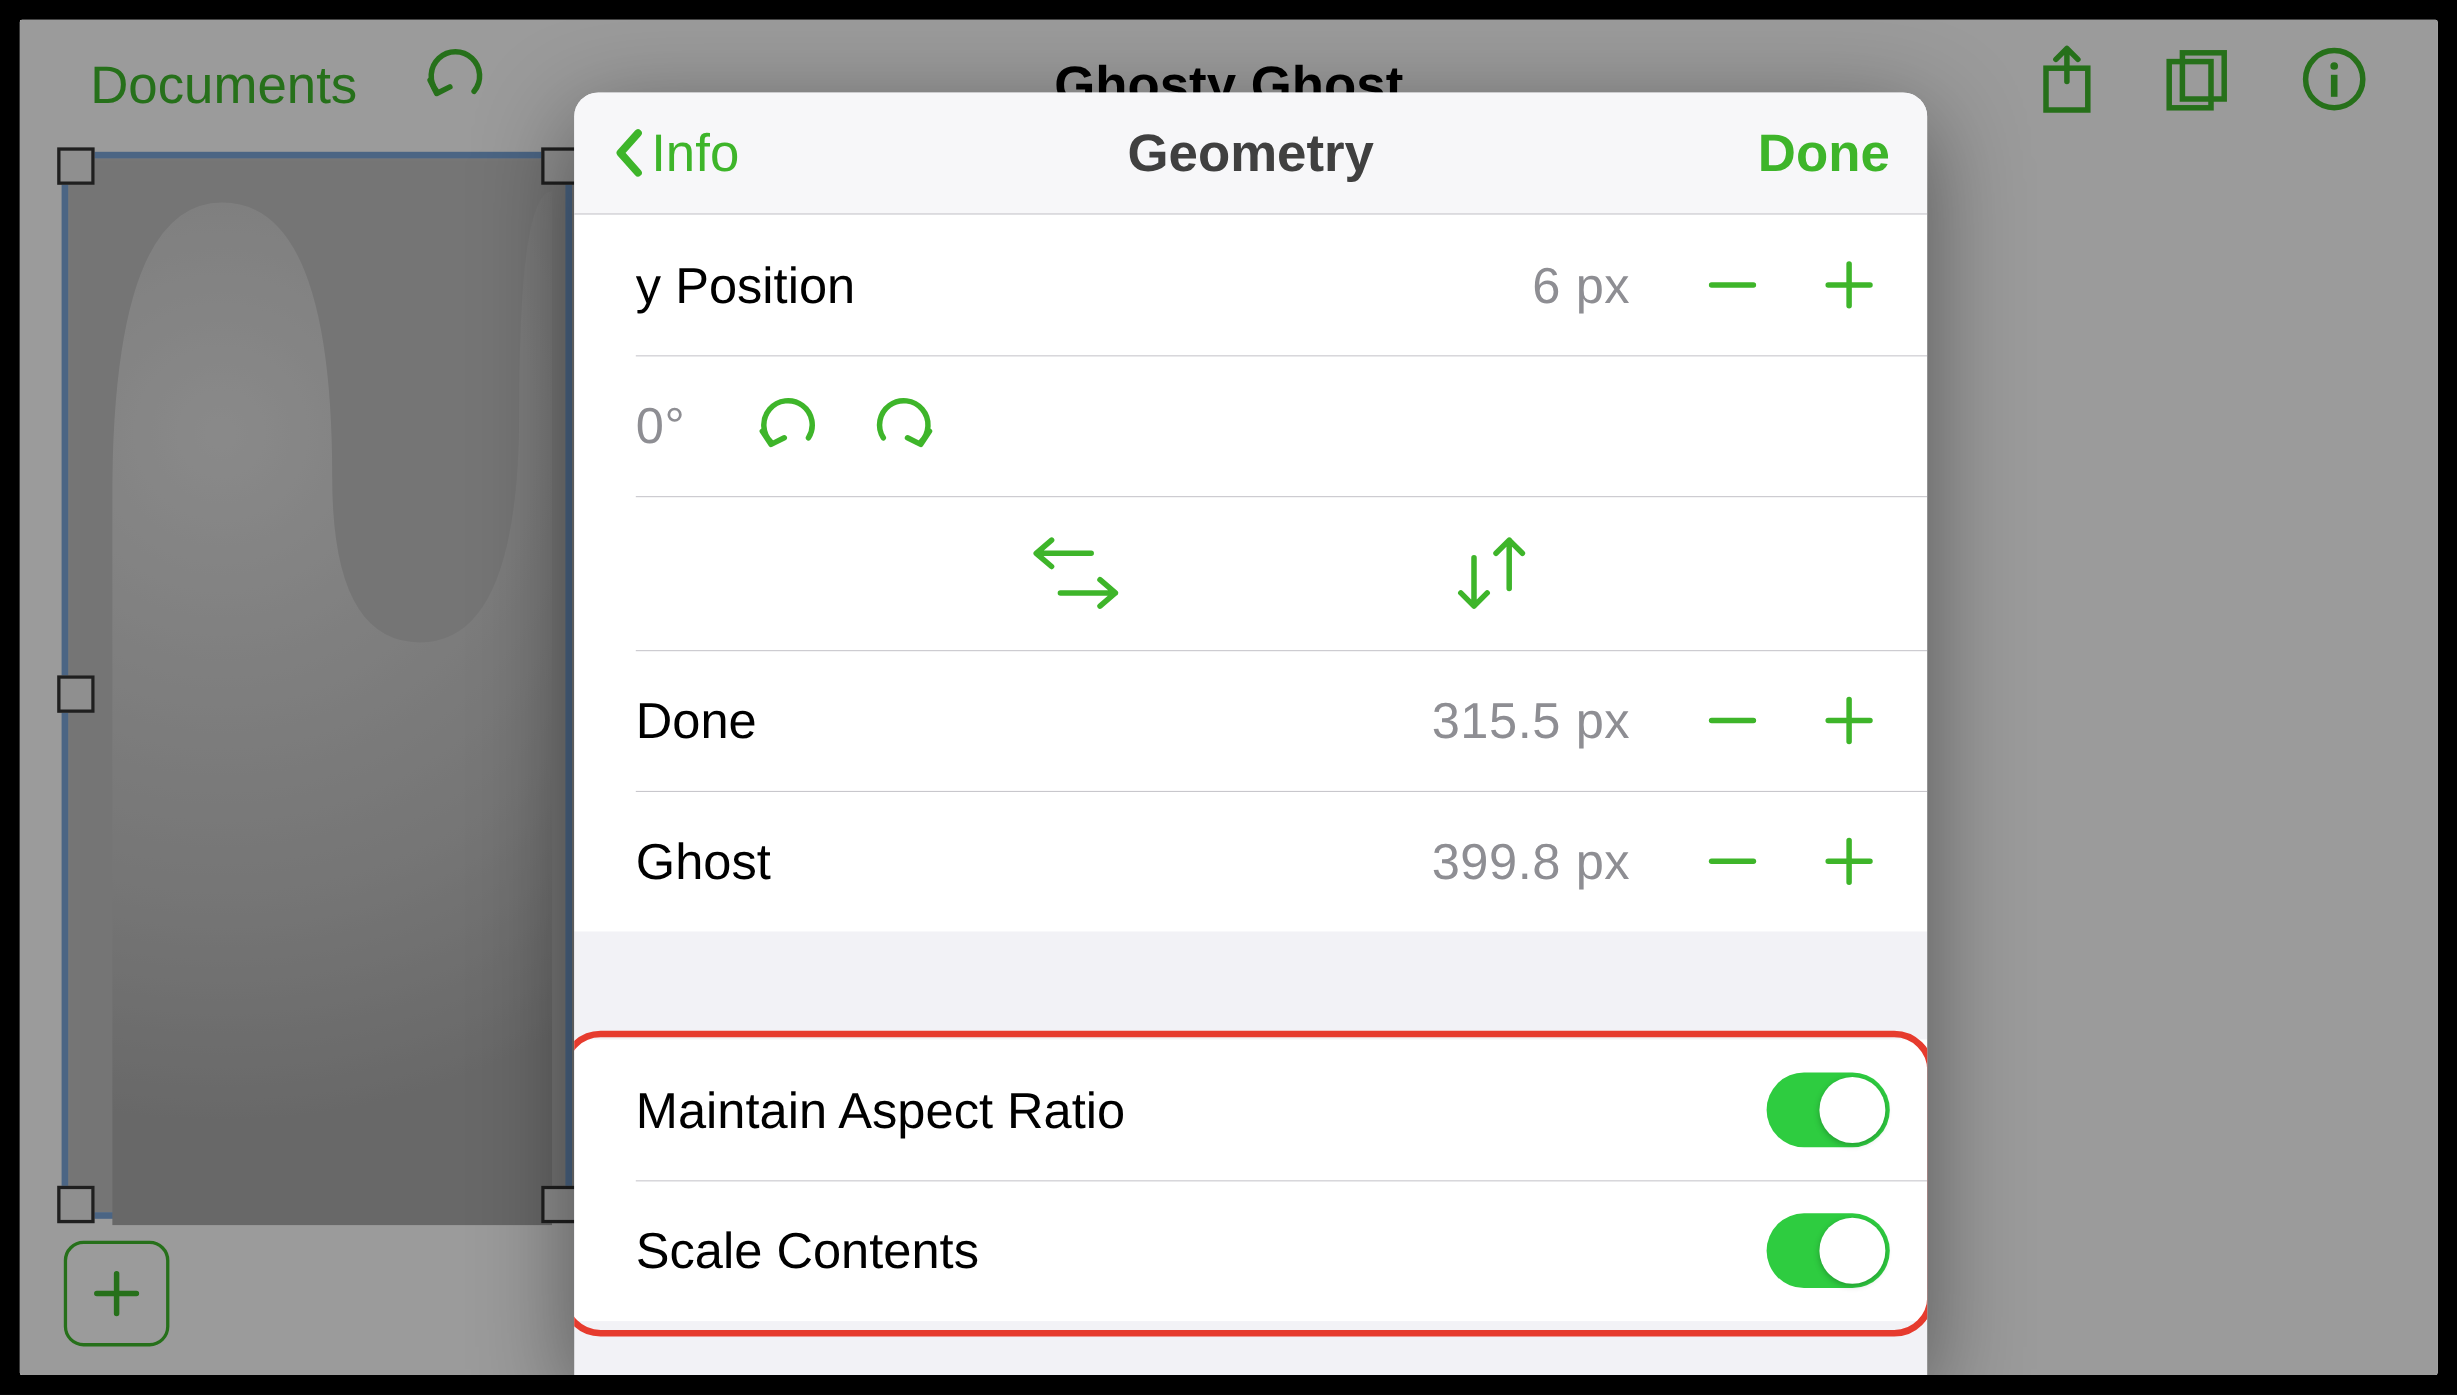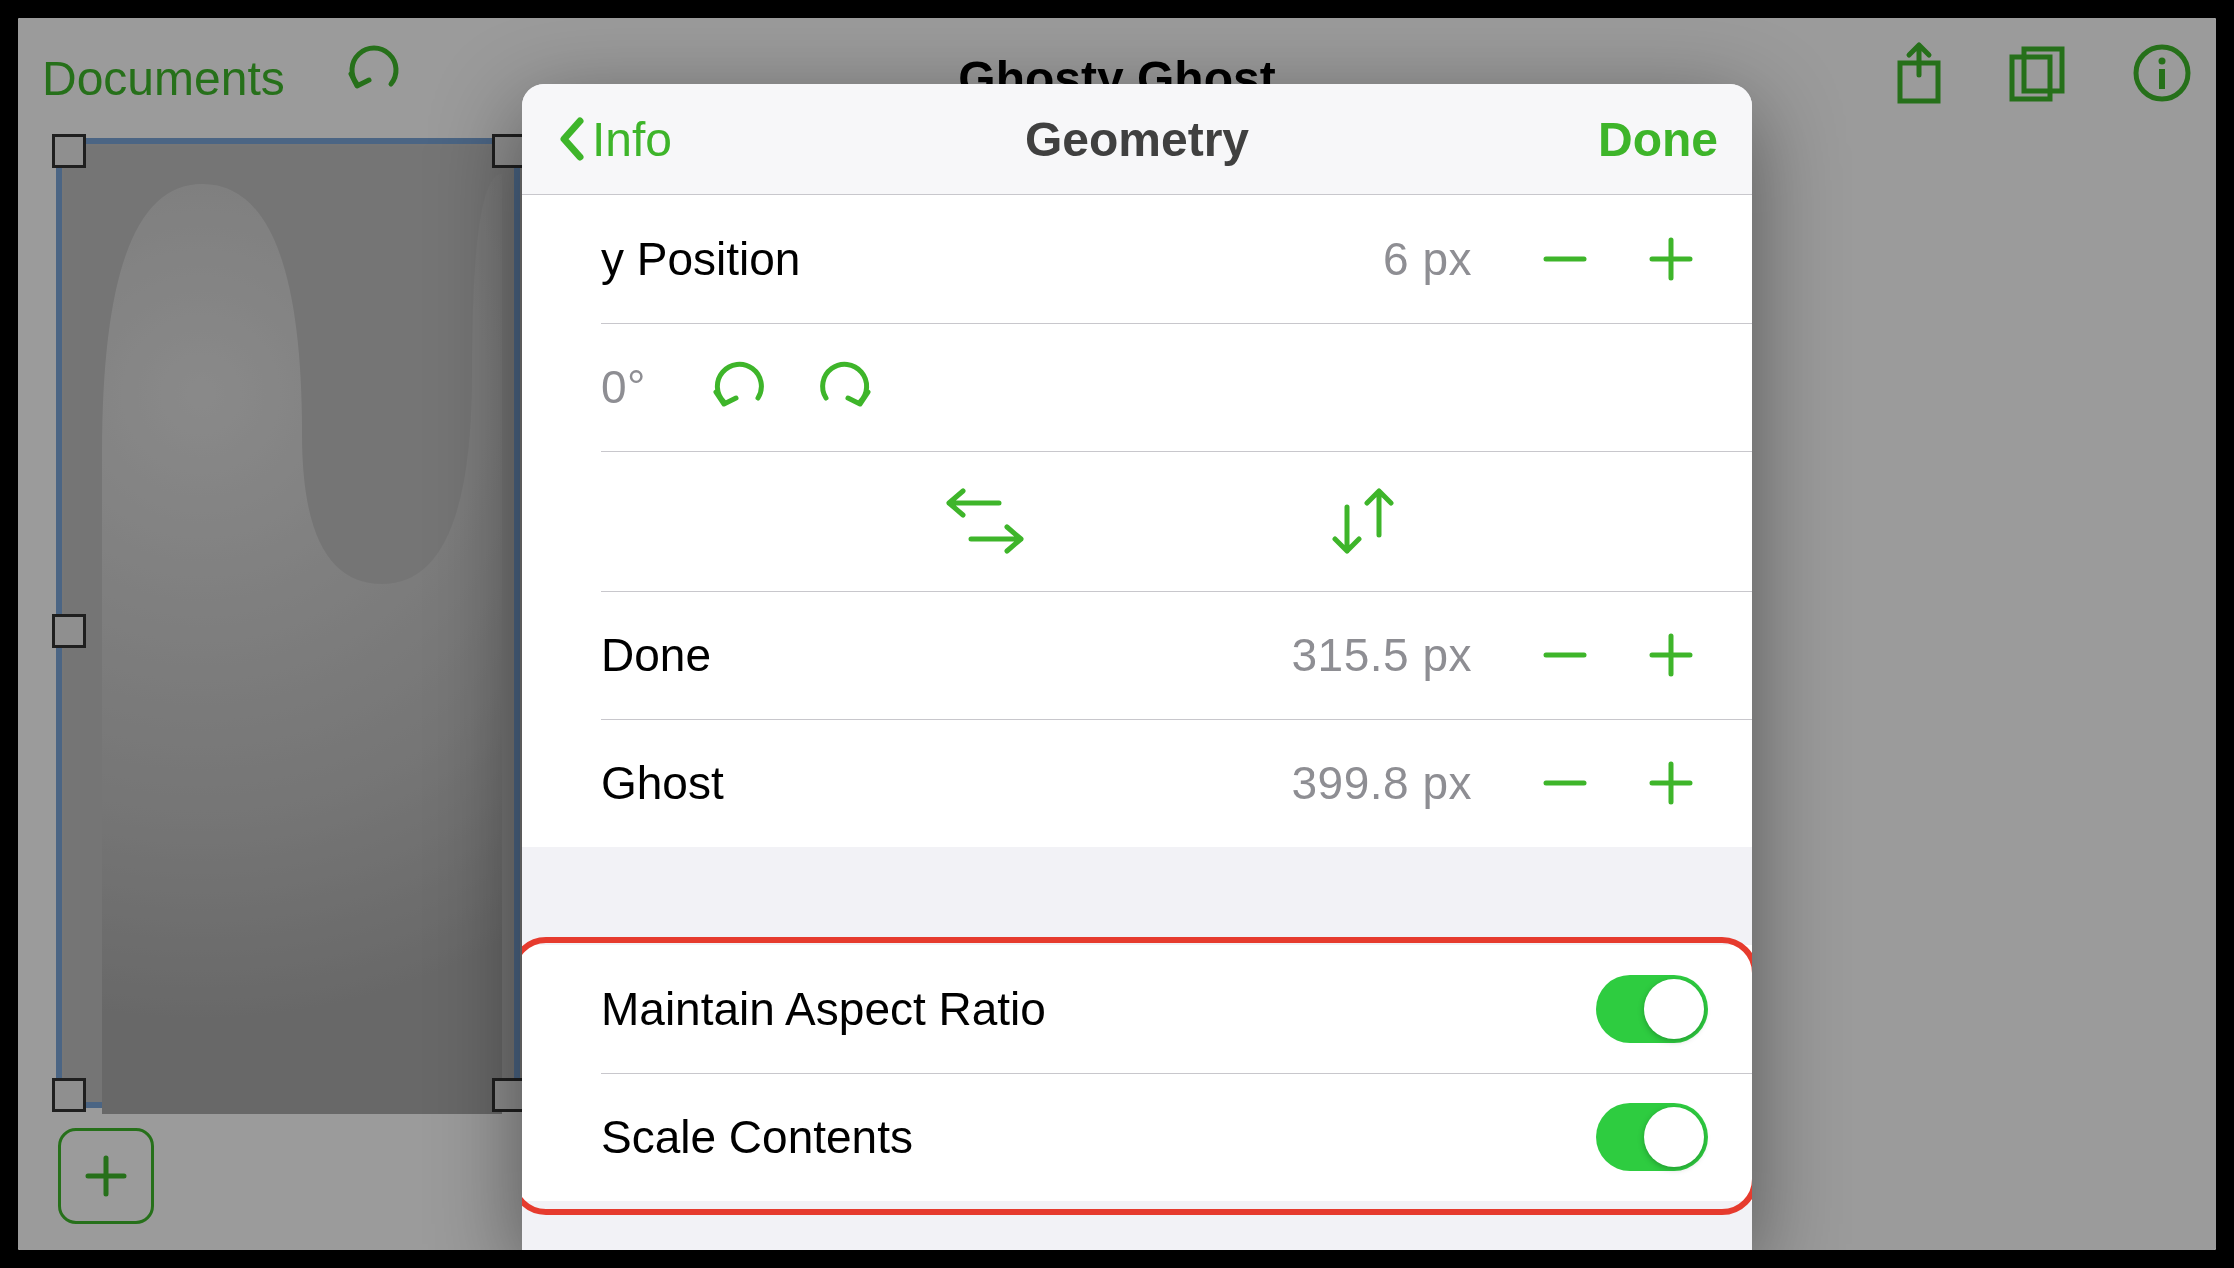--- a/index.html
+++ b/index.html
@@ -53,21 +53,21 @@
   }
   .topbar {
     position: absolute;
     top: 0;
     left: 0;
     right: 0;
     height: 120px;
     display: flex;
     align-items: center;
     justify-content: space-between;
-    padding: 0 24px;
+    padding: 0 64px;
     font-size: 48px;
   }
   .topbar .left, .topbar .right {
     display: flex;
     align-items: center;
     gap: 60px;
   }
   .topbar .title {
     position: absolute;
     left: 0; right: 0;
@@ -191,25 +191,24 @@
     z-index: 1;
   }
 
   .list {
     background: #fff;
   }
   .row {
     display: flex;
     align-items: center;
     height: 128px;
-    padding: 0 44px 0 56px;
+    padding: 0 34px 0 56px;
     font-size: 46px;
     color: #000;
     position: relative;
-    margin-left: 23px;
   }
   .row + .row::before {
     content: "";
     position: absolute;
     top: 0;
     left: 56px;
     right: 0;
     height: 1px;
     background: var(--sep);
   }

